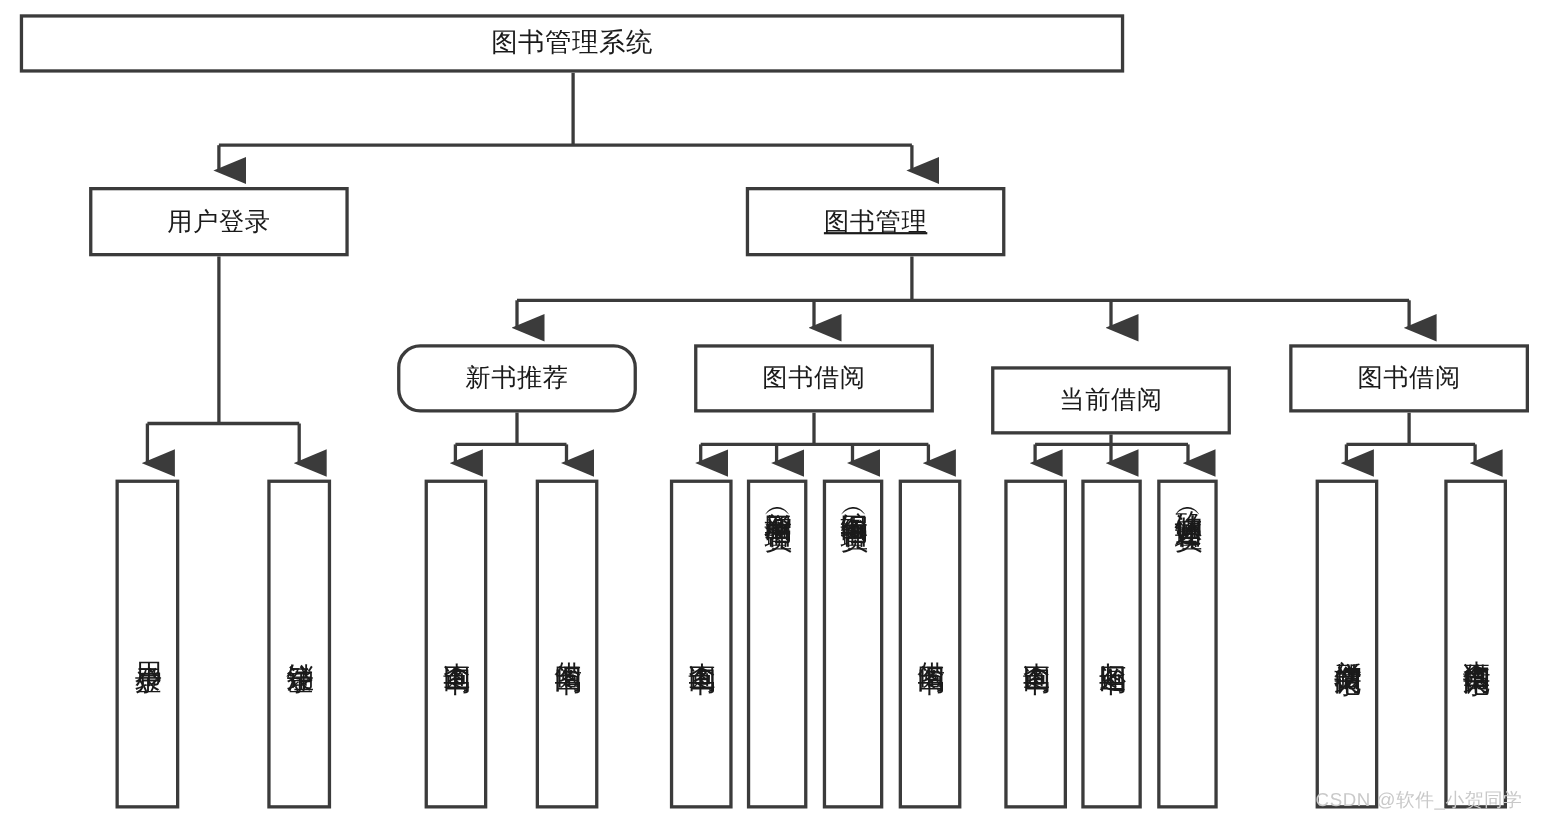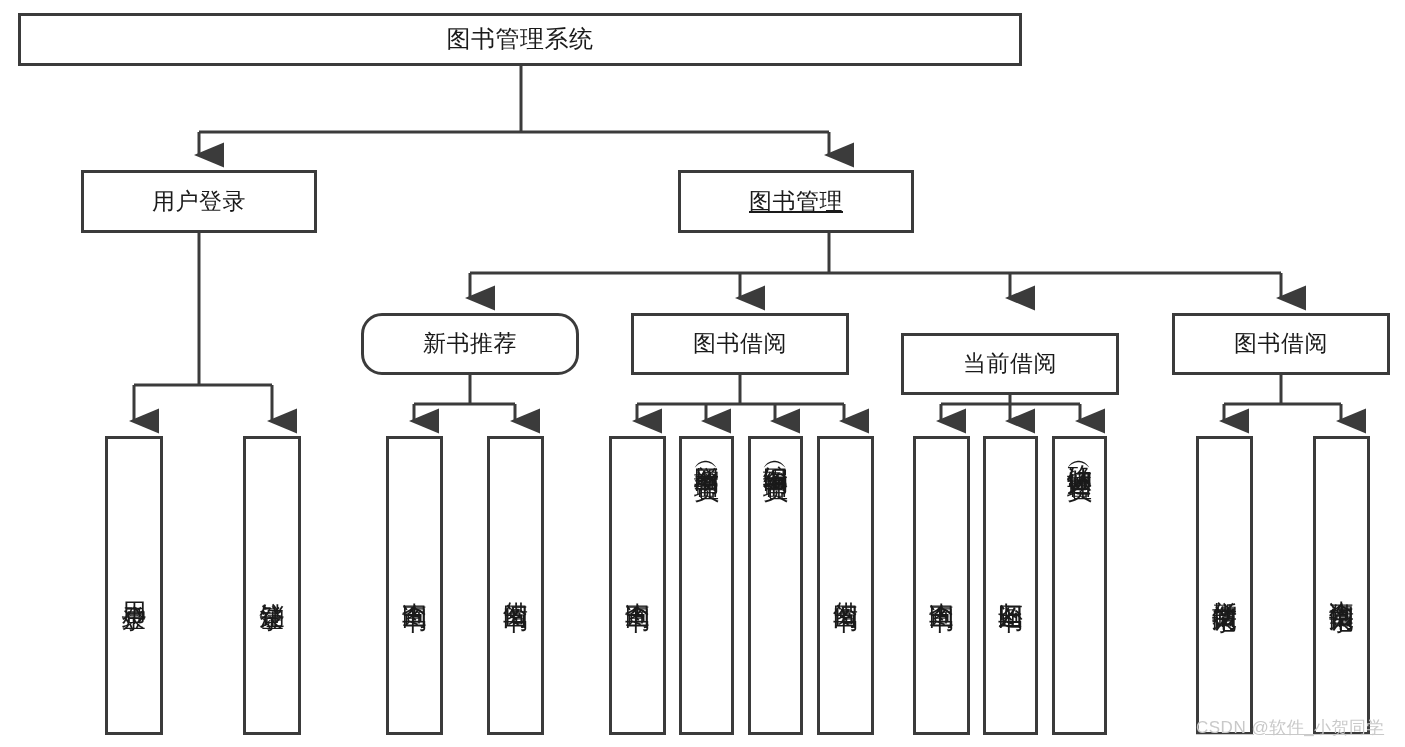--- a/index.html
+++ b/index.html
@@ -207,15 +207,15 @@
   </div>
 
   <div class="node v centered" style="left:1196px; top:436px; width:57px; height:299px;">
     <span class="label">新增借阅记录</span>
   </div>
 
   <div class="node v centered" style="left:1313px; top:436px; width:57px; height:299px;">
     <span class="label">查询借阅记录</span>
   </div>
 
-  <div class="watermark" style="left:1196px; top:716px;text-decoration:underline;">CSDN @软件_小贺同学</div>
+  <div class="watermark" style="left:1196px; top:716px;">CSDN @软件_小贺同学</div>
 
 </div>
 
 </body></html>

